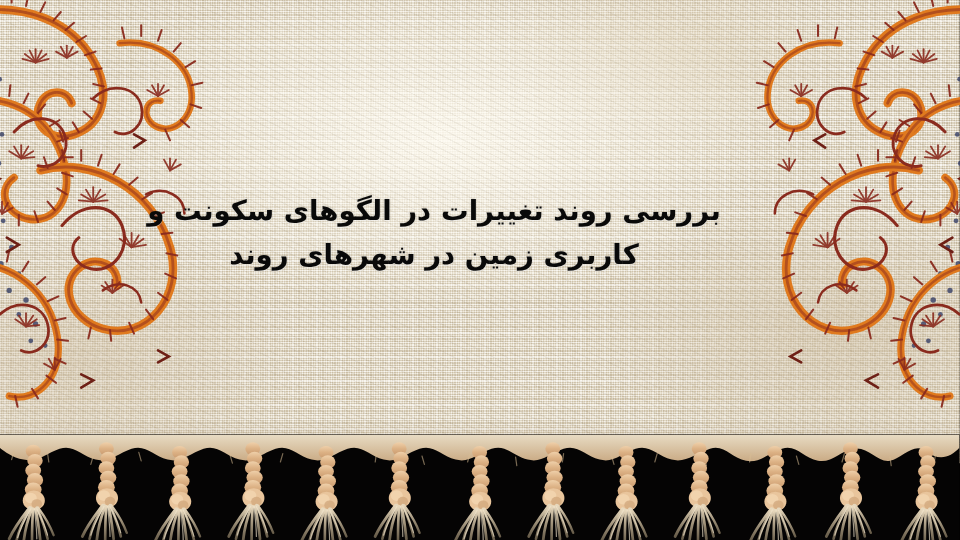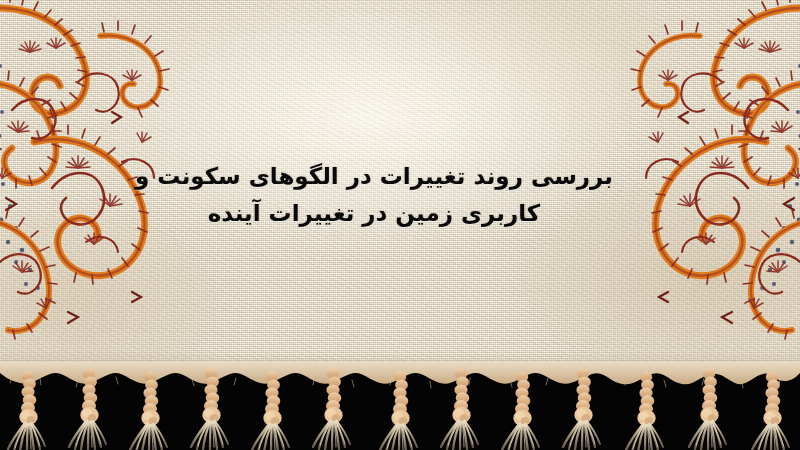--- a/index.html
+++ b/index.html
@@ -72,21 +72,21 @@
     height: 360px;
     pointer-events: none;
   }
   .orn.left  { left: -18px; }
   .orn.right { right: -18px; transform: scaleX(-1); }
   .orn svg { width: 100%; height: 100%; display: block; }
 
   
   .title-block {
     position: absolute;
-    left: 16px;
+    left: 4px;
     top: 158px;
     width: 716px;
     text-align: center;
     direction: rtl;
   }
   .title-line {
     display: block;
     color: #090909;
     font-family: "DejaVu Sans", sans-serif;
     font-size: 23px;
@@ -579,21 +579,21 @@
         <path d="M8 152 l10 5 l-10 6"></path>
         <path d="M86 320 l10 5 l-10 6"></path>
         <path d="M130 120 l9 5 l-9 6"></path>
         <path d="M150 300 l9 5 l-9 5"></path>
       </g>
     </svg>
   </div>
 
   <div class="title-block">
     <span class="title-line">بررسی روند تغییرات در الگوهای سکونت و</span>
-    <span class="title-line">کاربری زمین در تغییرات آینده</span>
+    <span class="title-line">کاربری زمین در شهرهای روند</span>
   </div>
 
   <div class="fringe-zone">
     <svg viewBox="0 0 800 88" xmlns="http://www.w3.org/2000/svg" preserveAspectRatio="none">
       <defs>
         <linearGradient id="cordG" x1="0" y1="0" x2="0" y2="1">
           <stop offset="0%" stop-color="#efd0aa"></stop>
           <stop offset="50%" stop-color="#dcb184"></stop>
           <stop offset="100%" stop-color="#c99a6f"></stop>
         </linearGradient>

